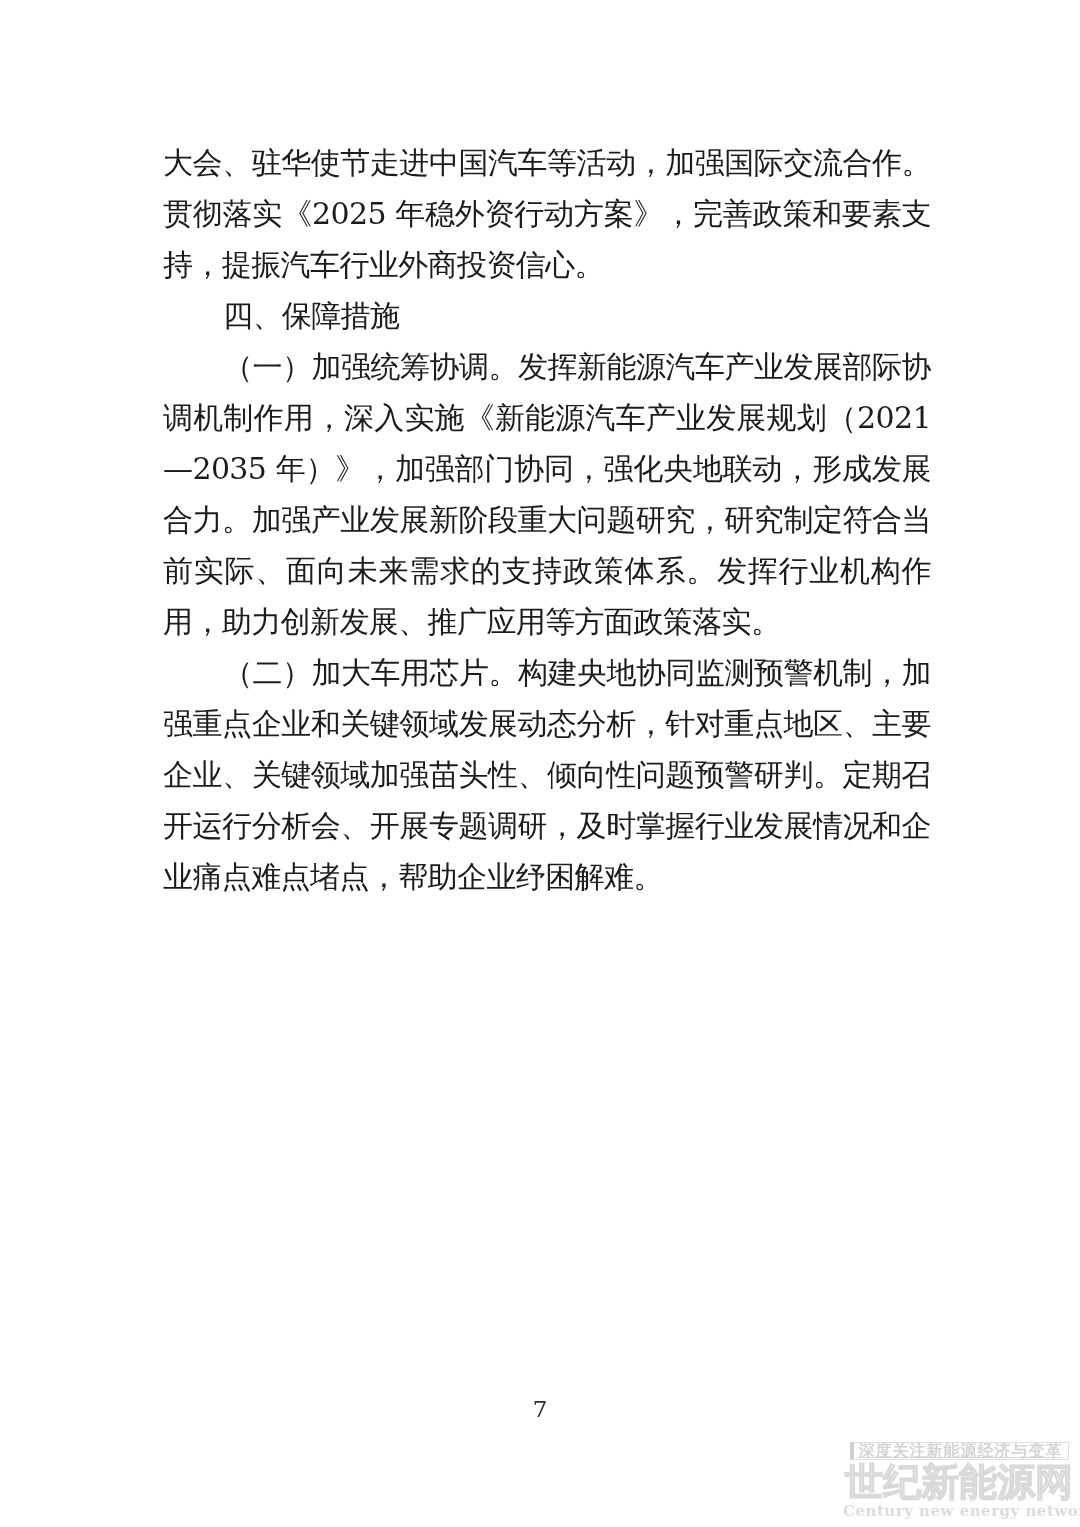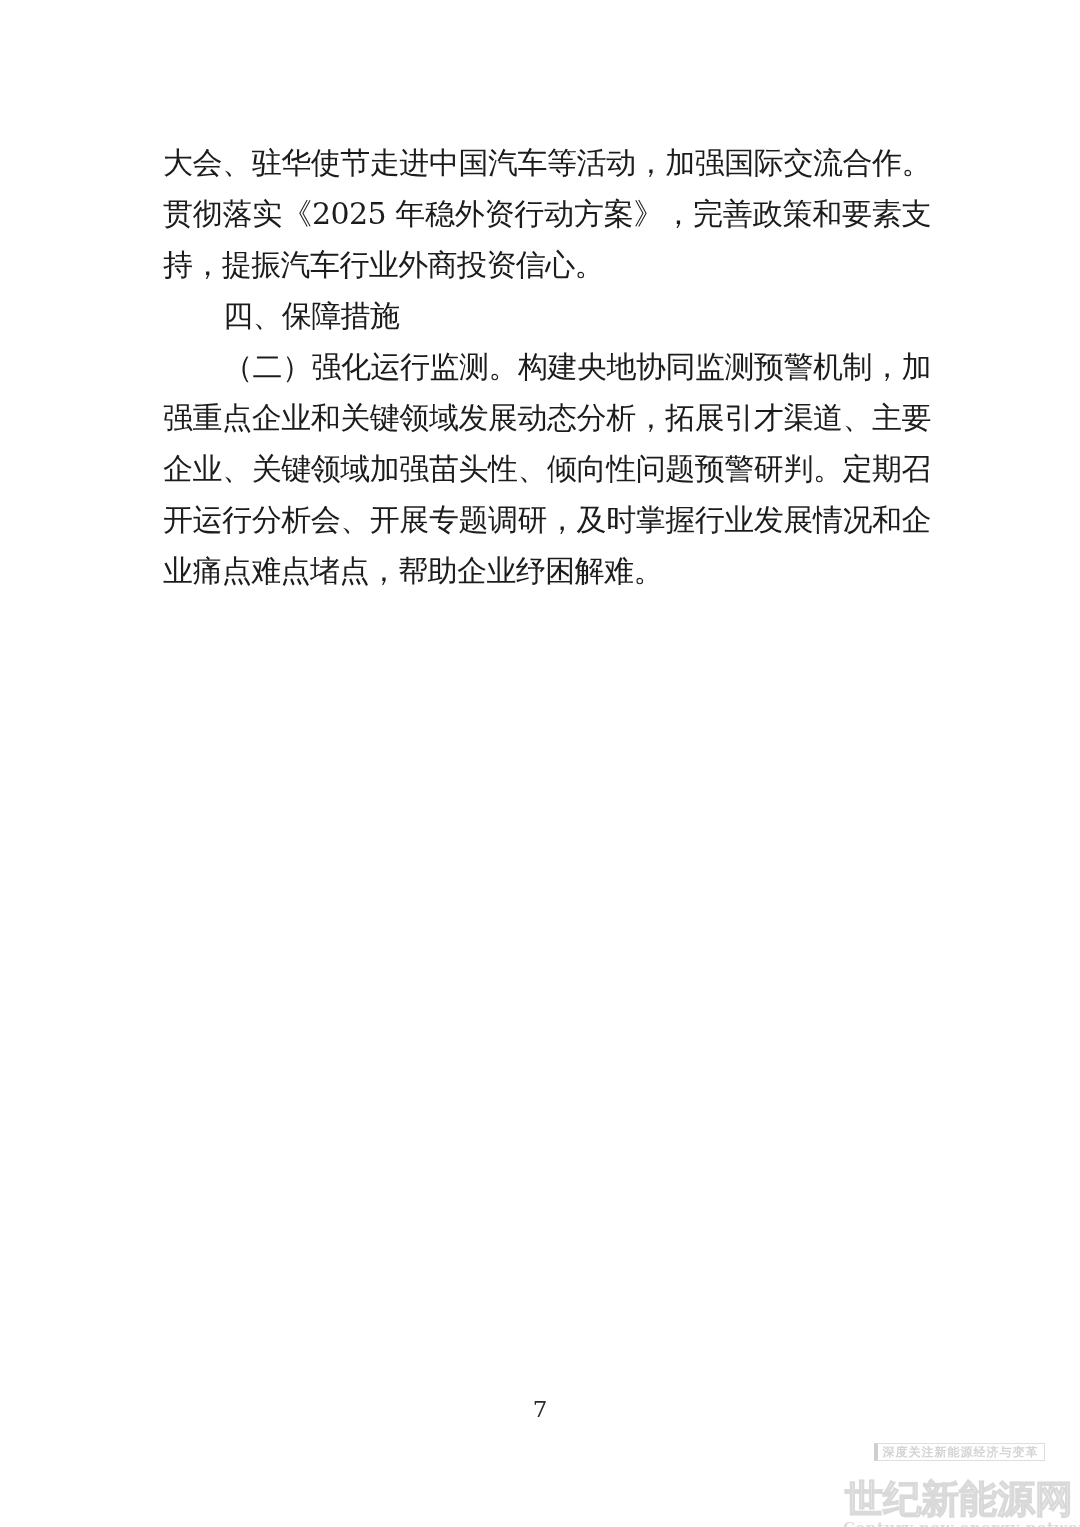--- a/index.html
+++ b/index.html
@@ -39,33 +39,34 @@
   .watermark {
     position: absolute;
     left: 843px;
     top: 1441px;
     width: 232px;
     text-align: center;
     user-select: none;
   }
   .wm-tagline {
     display: inline-block;
-    font-size: 12px;
+    font-size: 16px;
     line-height: 14px;
     color: #d4d4d4;
     border: 1px solid #dedede;
     border-left: 4px solid #cfcfcf;
     padding: 1px 5px;
     font-weight: bold;
     letter-spacing: 1px;
     font-family: "DejaVu Sans", "Liberation Sans", sans-serif;
     white-space: nowrap;
+    text-decoration: underline;
   }
   .wm-title {
-    margin-top: 18px;
+    margin-top: 2px;
     font-size: 38px;
     line-height: 40px;
     font-weight: bold;
     color: #fafafa;
     -webkit-text-stroke: 1.2px #d9d9d9;
     text-shadow: 0 0 1px #e3e3e3;
     letter-spacing: 0px;
     white-space: nowrap;
     font-family: "DejaVu Sans", "Liberation Sans", sans-serif;
   }
@@ -87,23 +88,26 @@
 
   <div class="doc">
     <p class="para no-indent">
       <span>大会、驻华使节走进中国汽车等活动，加强国际交流合作。贯彻落实《2025 年稳外资行动方案》，完善政策和要素支持，提振汽车行业外商投资信心。</span>
     </p>
 
     <p class="para heading">
       <span>四、保障措施</span>
     </p>
 
+    <p class="para">
+      <span class="lead">（一）加强统筹协调。</span><span>发挥新能源汽车产业发展部际协调机制作用，深入实施《新能源汽车产业发展规划（2021—2035 年）》，加强部门协同，强化央地联动，形成发展合力。加强产业发展新阶段重大问题研究，研究制定符合当前实际、面向未来需求的支持政策体系。发挥行业机构作用，助力创新发展、推广应用等方面政策落实。</span>
+    </p>
 
     <p class="para">
-      <span class="lead">（二）强化运行监测。</span><span>构建央地协同监测预警机制，加强重点企业和关键领域发展动态分析，拓展引才渠道、主要企业、关键领域加强苗头性、倾向性问题预警研判。定期召开运行分析会、开展专题调研，及时掌握行业发展情况和企业痛点难点堵点，帮助企业纾困解难。</span>
+      <span class="lead">（二）加大车用芯片。</span><span>构建央地协同监测预警机制，加强重点企业和关键领域发展动态分析，针对重点地区、主要企业、关键领域加强苗头性、倾向性问题预警研判。定期召开运行分析会、开展专题调研，及时掌握行业发展情况和企业痛点难点堵点，帮助企业纾困解难。</span>
     </p>
 
   </div>
 
   <div class="page-number">7</div>
 
   <div class="watermark">
     <span class="wm-tagline">深度关注新能源经济与变革</span>
     <div class="wm-title">世纪新能源网</div>
     <div class="wm-sub">Century new energy network</div>

